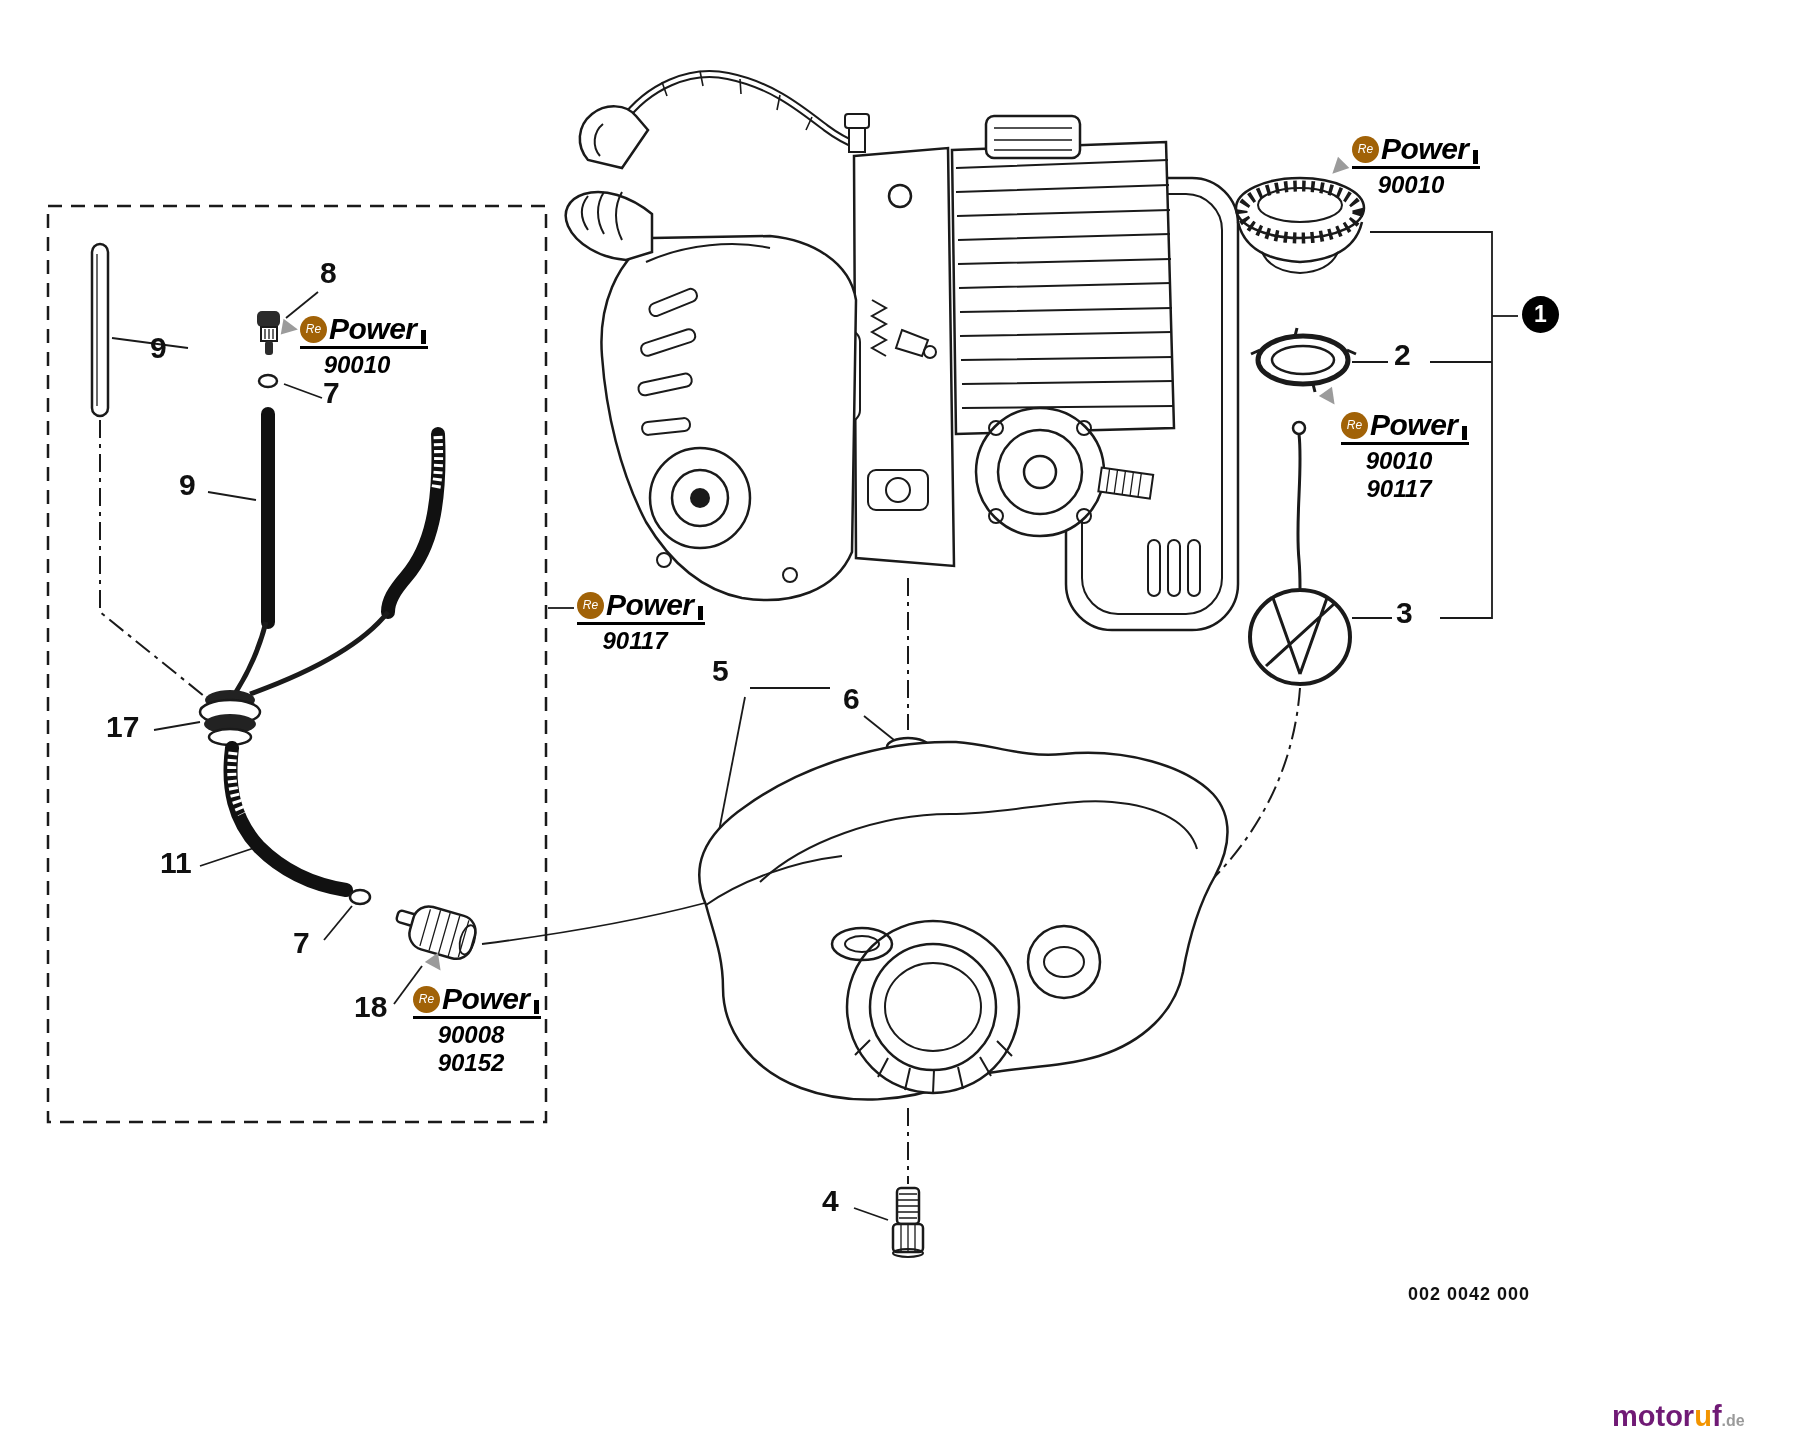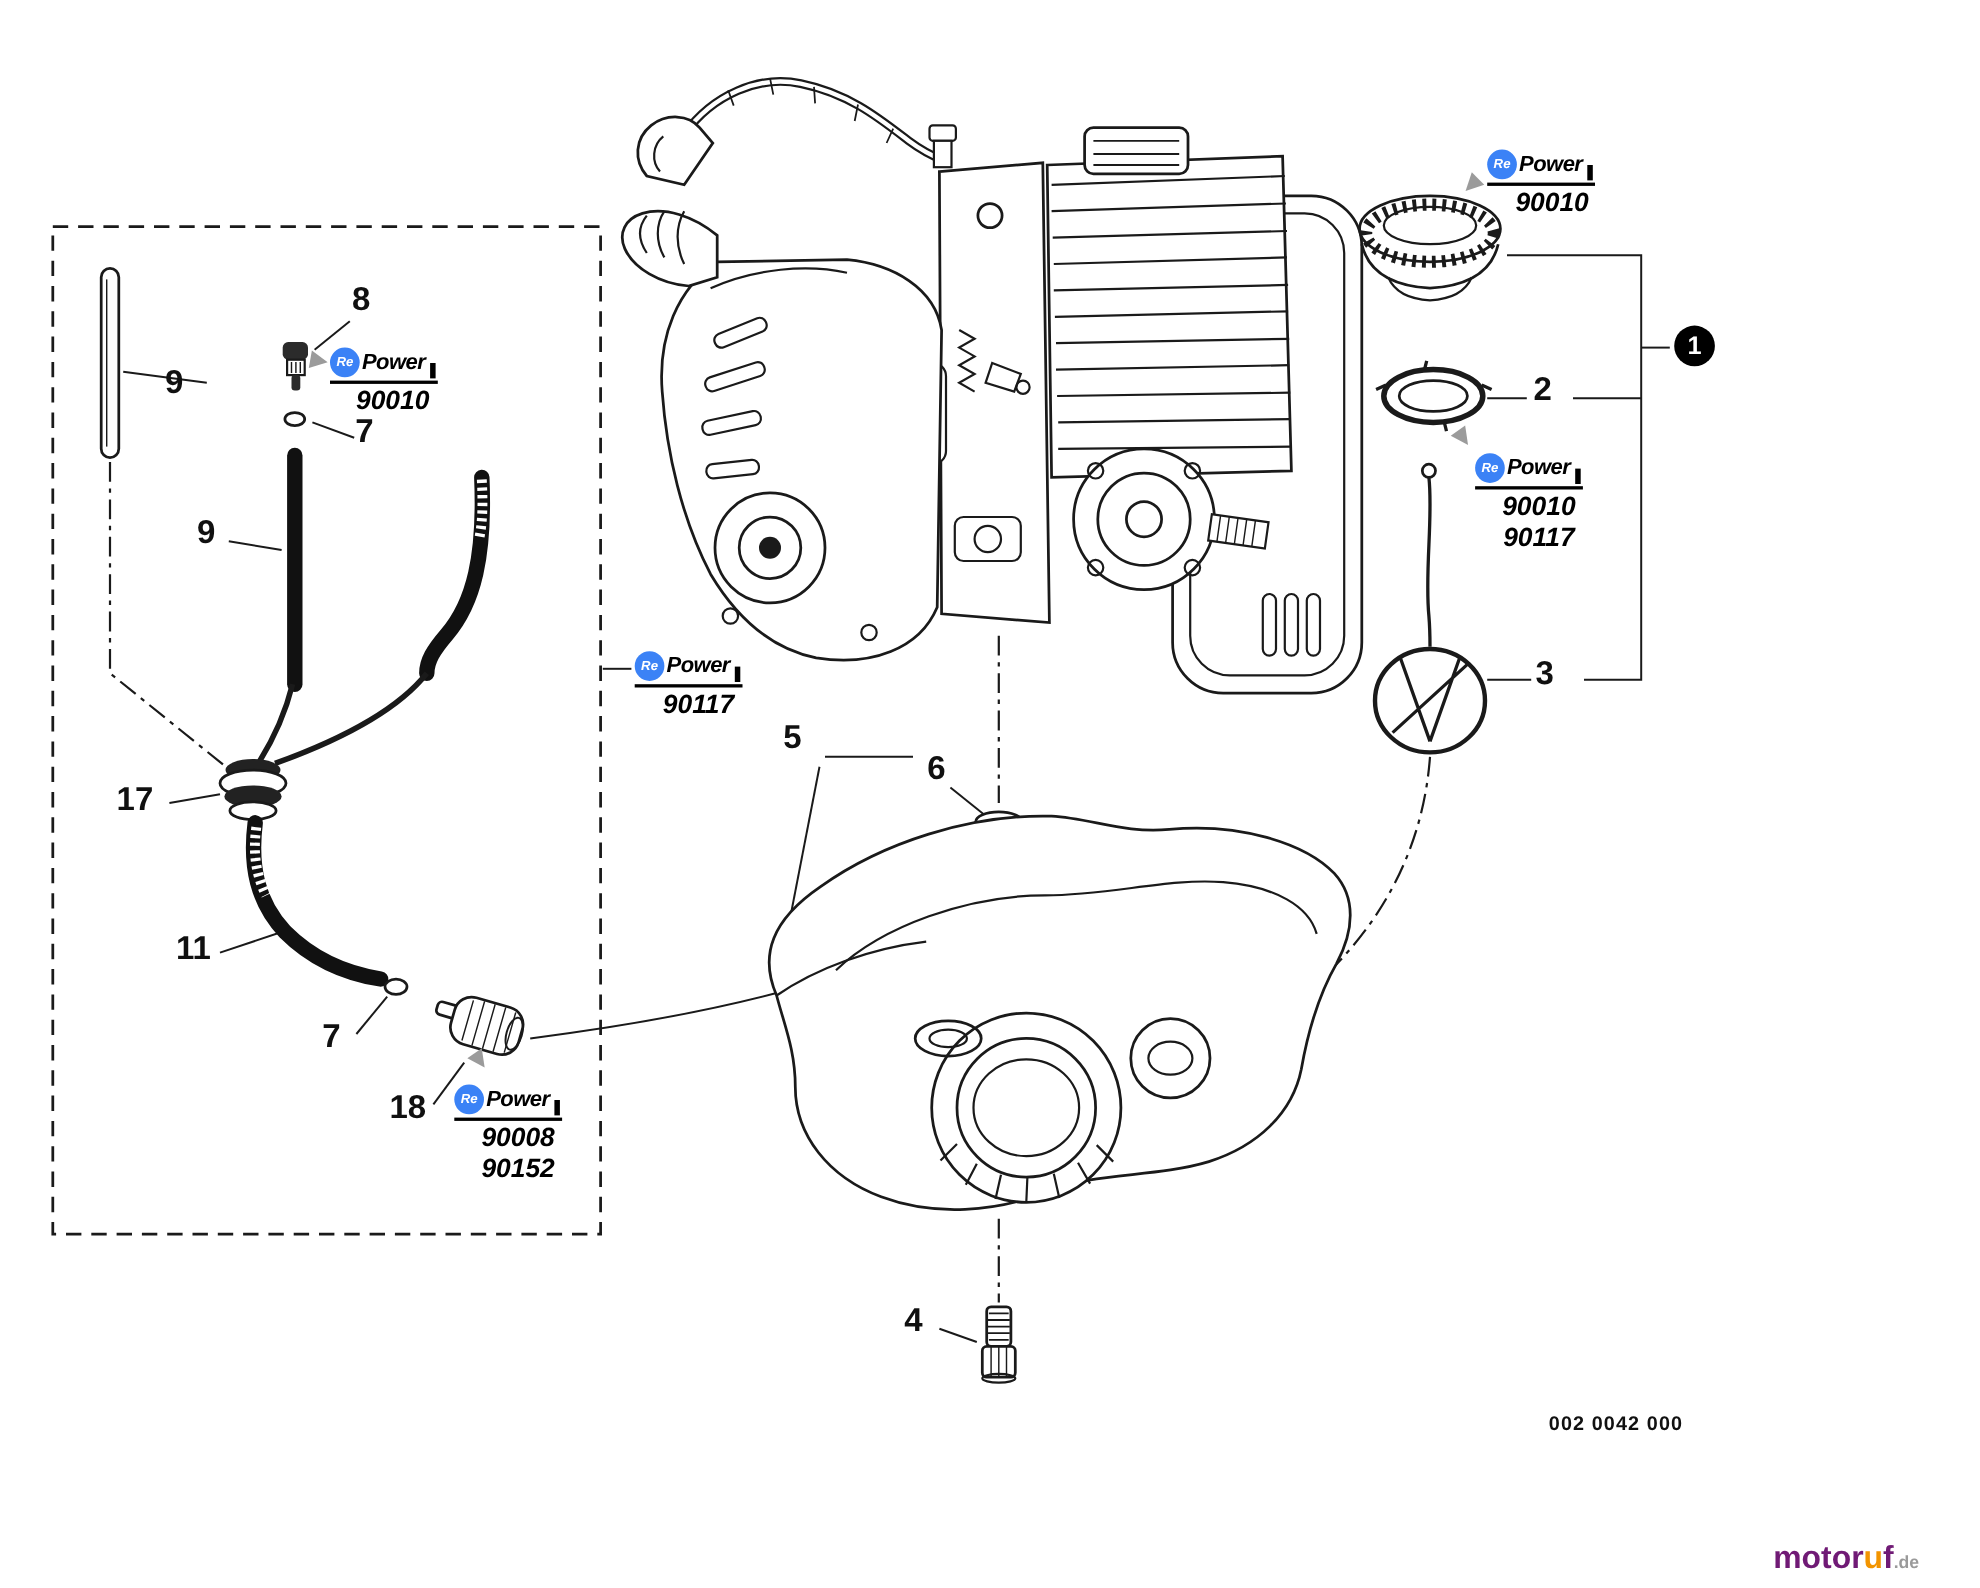--- a/index.html
+++ b/index.html
@@ -15,26 +15,26 @@
   .circled {
     position:absolute; width:37px; height:37px; border-radius:50%;
     background:#000; color:#fff; display:flex; align-items:center; justify-content:center;
     font-size:23px; font-weight:700;
   }
   .badge {
     position:absolute; display:flex; align-items:center;
     border-bottom:3px solid #000; padding:0 2px 2px 0; height:30px;
   }
   .re-circle {
-    width:27px; height:27px; background:#3b82f6; color:#fff; border-radius:50%;
+    width:27px; height:27px; background:#a16207; color:#fff; border-radius:50%;
     display:flex; align-items:center; justify-content:center;
-    font-size:12px; font-style:italic; font-weight:700; flex:0 0 auto;
+    font-size:12px; font-style:italic; font-weight:400; flex:0 0 auto;
   }
   .power {
-    font-size:20px; font-style:italic; font-weight:700; color:#000;
+    font-size:30px; font-style:italic; font-weight:700; color:#000;
     margin-left:2px; letter-spacing:-0.5px;
   }
   .flag { width:5px; height:14px; background:#000; margin-left:4px; align-self:flex-end; }
   .badge-num {
     position:absolute; width:130px; text-align:center;
     font-size:24px; font-style:italic; font-weight:700; color:#000; line-height:1.1;
   }
   .tri {
     position:absolute; width:0; height:0;
     border-top:8px solid transparent; border-bottom:8px solid transparent;

